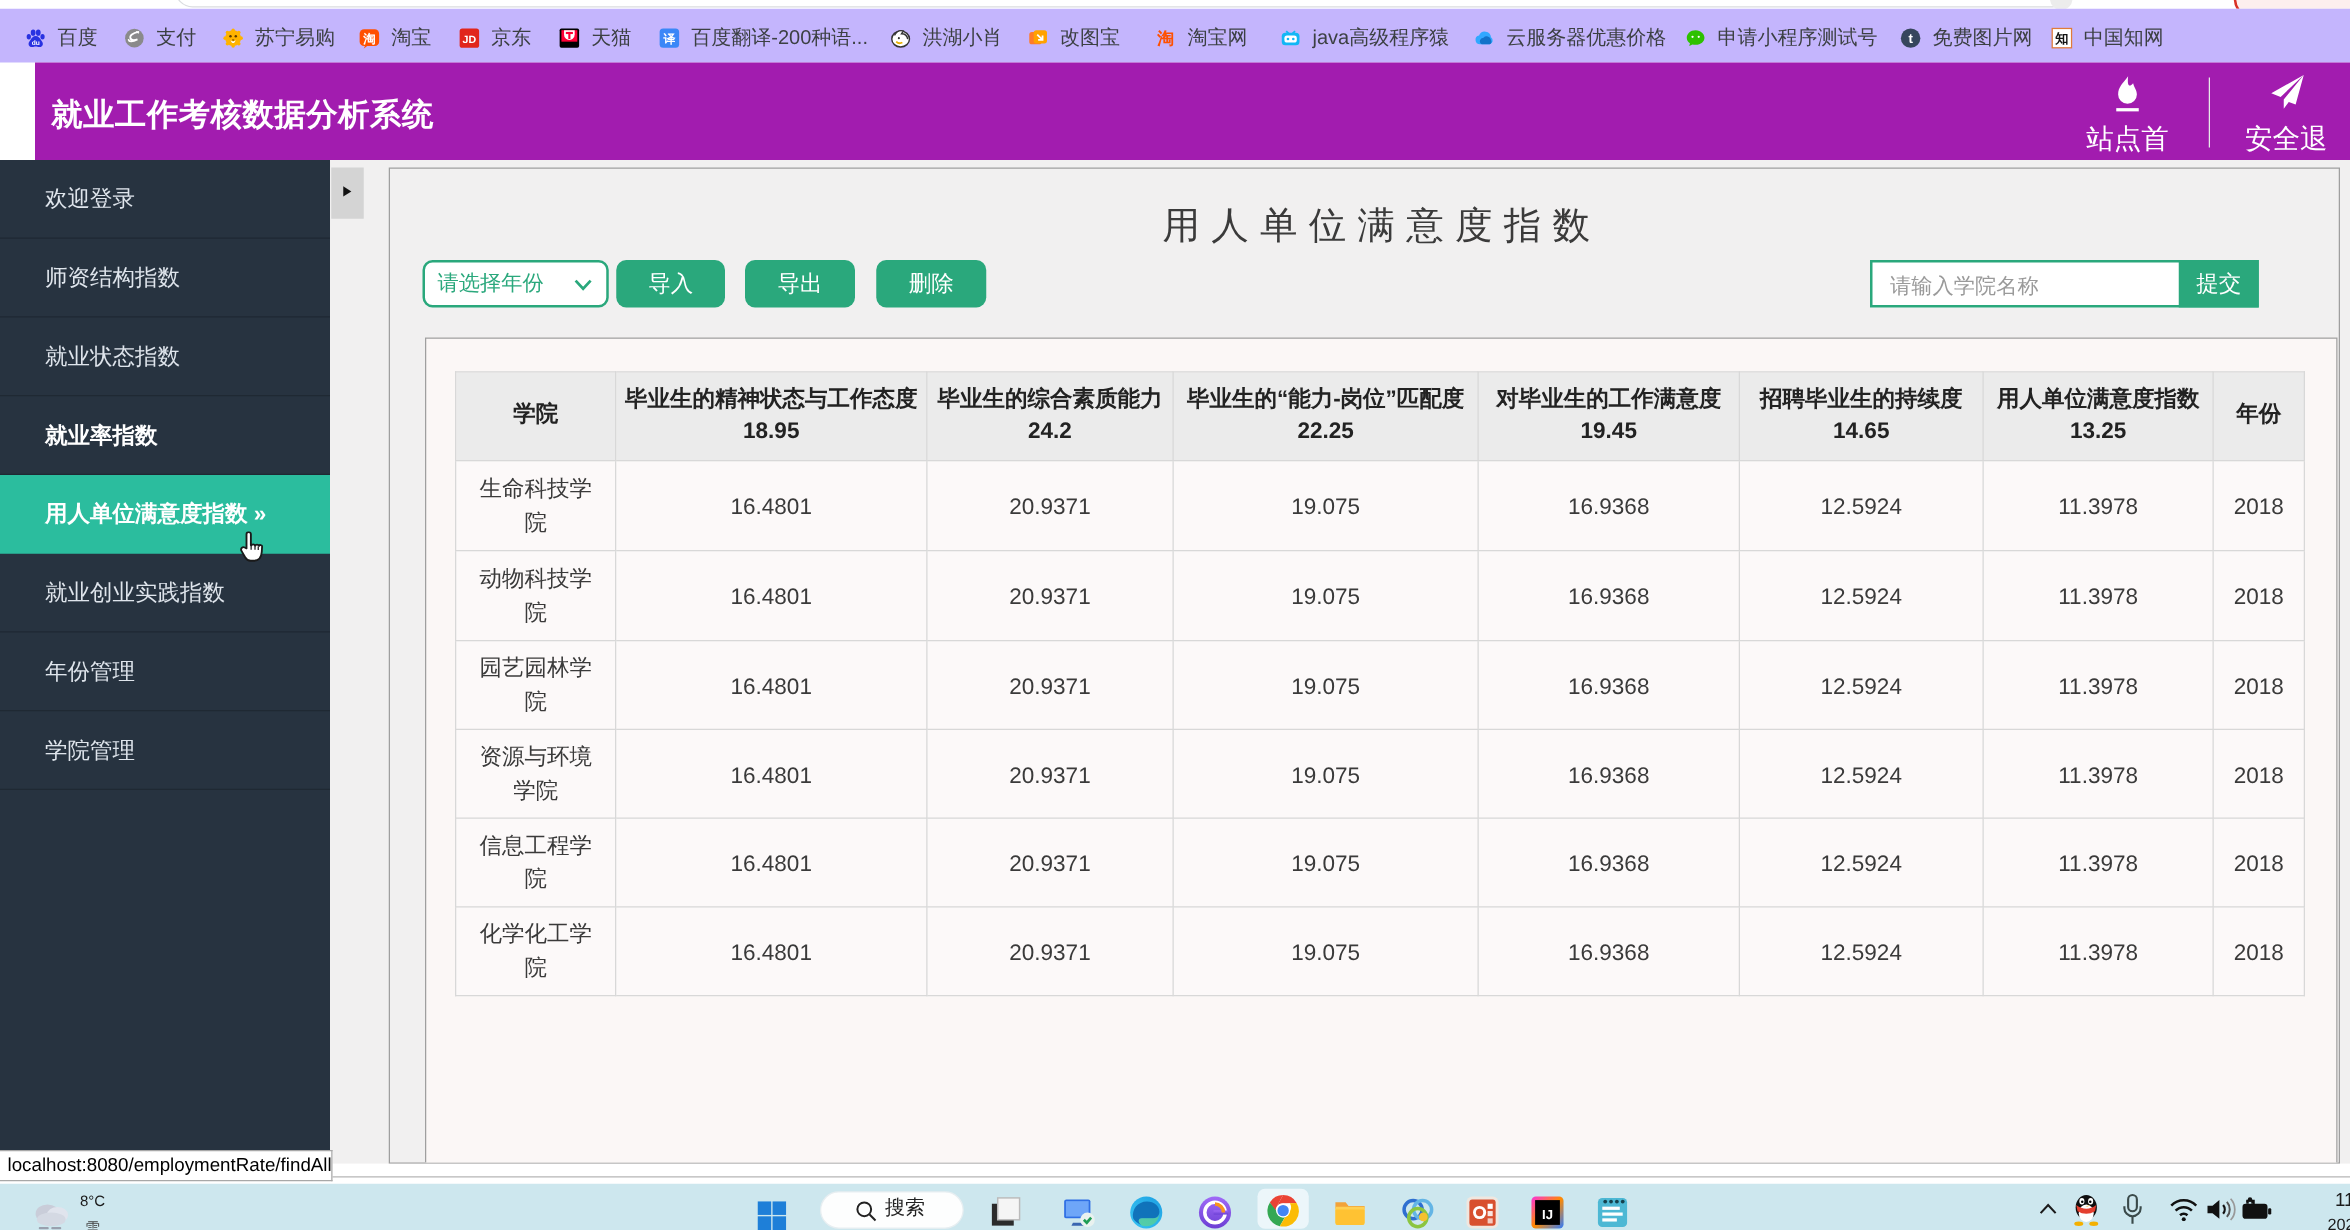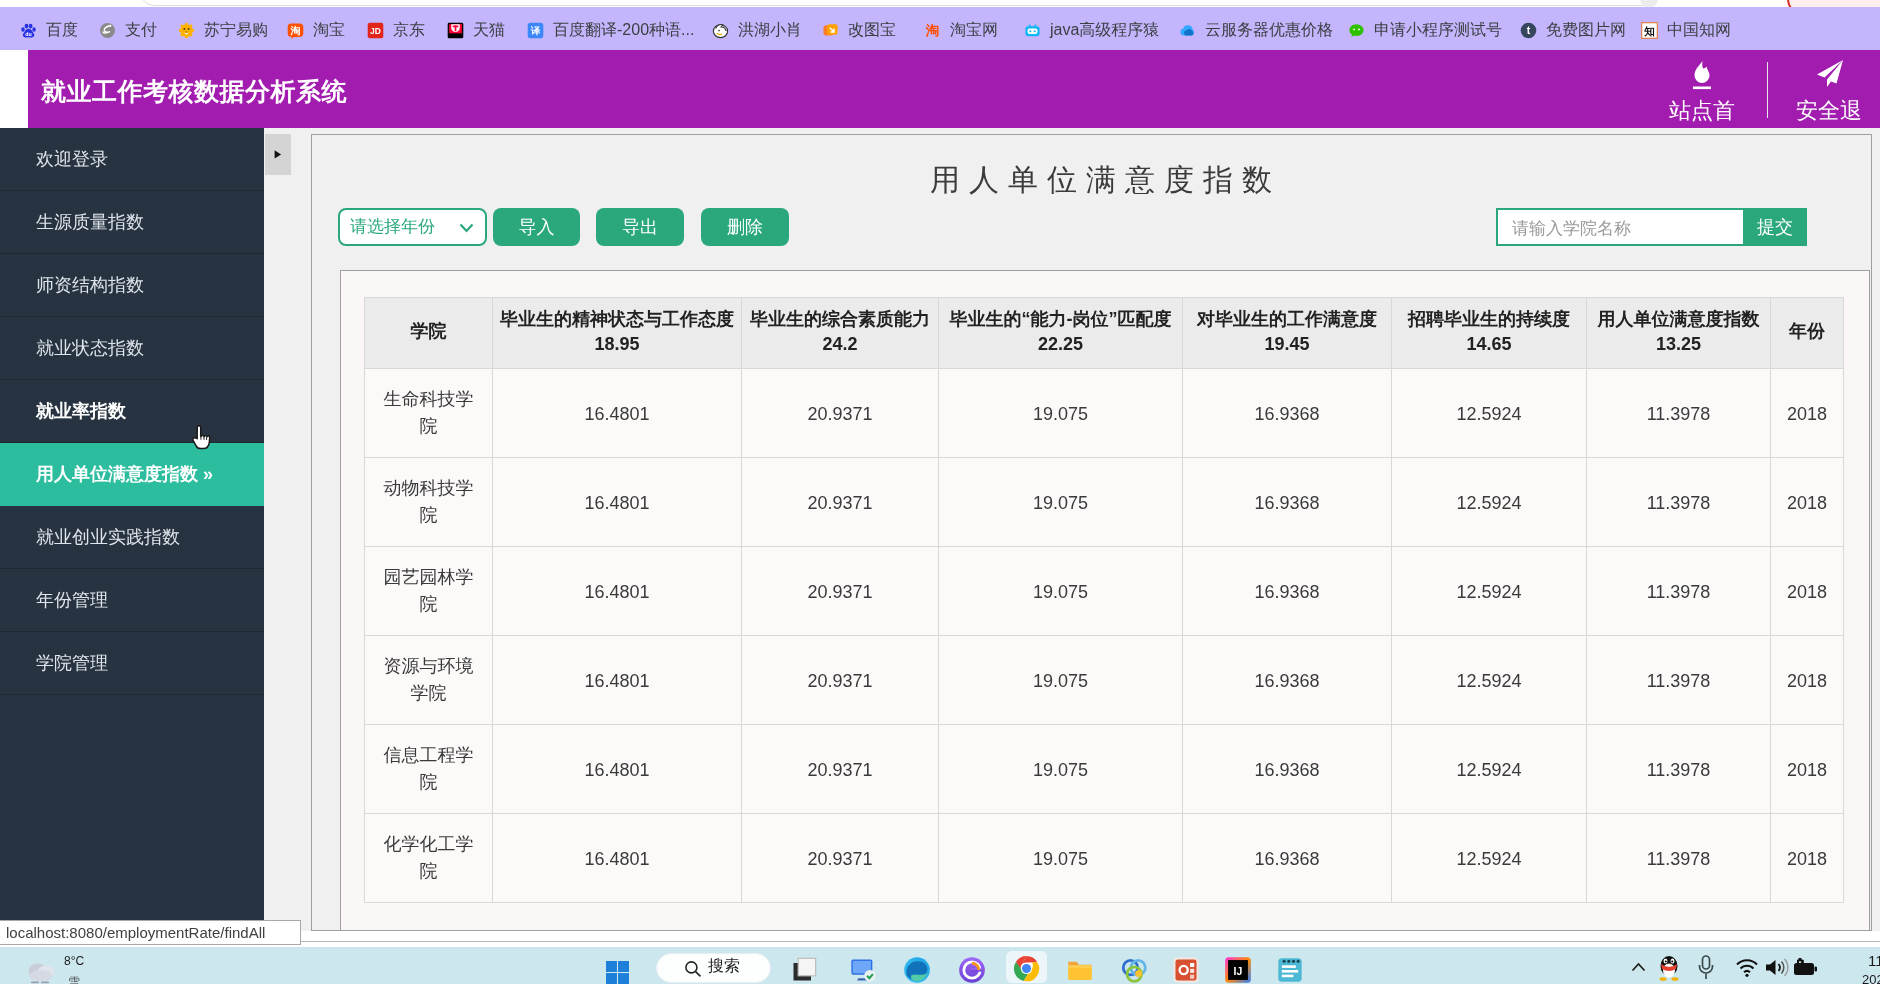--- a/index.html
+++ b/index.html
@@ -40,27 +40,27 @@
   .gbtn { position:absolute; top:0; height:38px; background:#2aa87c; border-radius:8px; color:#fff; font-size:18px; text-align:center; line-height:38px; }
   .srch { position:absolute; left:1184px; top:0; width:311px; height:38px; border:2px solid #2aa87c; background:#fff; }
   .srch .ph { position:absolute; left:14px; top:7px; color:#9a9a9a; font-size:17px; }
   .srch .sub { position:absolute; right:-2px; top:-2px; width:64px; height:38px; background:#2aa87c; color:#fff; font-size:18px; text-align:center; line-height:38px; }
 
   .wrapper { position:absolute; left:28px; top:135px; width:1530px; height:1200px; background:#fbf7f6; border:1px solid #9f9f9f; }
   table.data { border-collapse:collapse; margin:26px 0 0 23px; width:1479px; table-layout:fixed; }
   table.data th, table.data td { border:1px solid #d8d8d8; text-align:center; vertical-align:middle; font-size:18px; }
   table.data th { background:#ebebeb; color:#222; font-weight:bold; height:71px; line-height:25px; padding-bottom:3px; }
   table.data td { background:#fcf9f9; color:#3a3a3a; line-height:27px; padding-top:2px; }
-  table.data td.cname { padding:17px 14px; }
+  table.data td.cname { padding:0 14px; }
   tr.r2 td { height:71px; }
   tr.r2a td { height:72px; }
   tr.r1 td { height:46px; }
 
   
-  .statusbar { position:absolute; left:0; top:920px; height:25px; width:301px; background:#fff; border:1px solid #a8a8a8; border-left:none; font-size:15px; color:#404040; line-height:23px; padding:0 8px 0 6px; z-index:9; }
+  .statusbar { position:absolute; left:0; top:920px; height:25px; width:266px; background:#fff; border:1px solid #a8a8a8; border-left:none; font-size:15px; color:#000000; line-height:23px; padding:0 8px 0 6px; z-index:9; }
   .btmband { position:absolute; left:0; top:931px; width:1880px; height:16px; background:#fff; }
   .winline { position:absolute; left:0; top:941px; width:1880px; height:1px; background:#b6b6b6; }
   .taskbar { position:absolute; left:0; top:947px; width:1880px; height:37px; background:#cde7ee; }
 </style>
 </head>
 <body>
   <div class="topstrip">
     <div class="omni"></div>
     <div class="extdot"></div>
     <div class="redpill"></div>
@@ -215,21 +215,20 @@
     <div class="hnav" style="left:1761px;width:80px;">
       <svg style="position:absolute;left:27px;top:9px;" width="28" height="29" viewBox="0 0 28 29">
         <path d="M27 1 L1 15.5 L8.5 18.5 L27 1 L11 20.5 L11 28 L15 22.5 L20.5 24.5 Z" fill="#fff"></path>
       </svg>
       <div class="txt">安全退出</div>
     </div>
   </div>
 
   <div class="sidebar">
     <div class="mitem">欢迎登录</div>
-    <div class="mitem">生源质量指数</div>
     <div class="mitem">师资结构指数</div>
     <div class="mitem">就业状态指数</div>
     <div class="mitem bold">就业率指数</div>
     <div class="mitem active">用人单位满意度指数 »</div>
     <div class="mitem">就业创业实践指数</div>
     <div class="mitem">年份管理</div>
     <div class="mitem">学院管理</div>
   </div>
   <div class="collapse-btn">▶</div>
 

